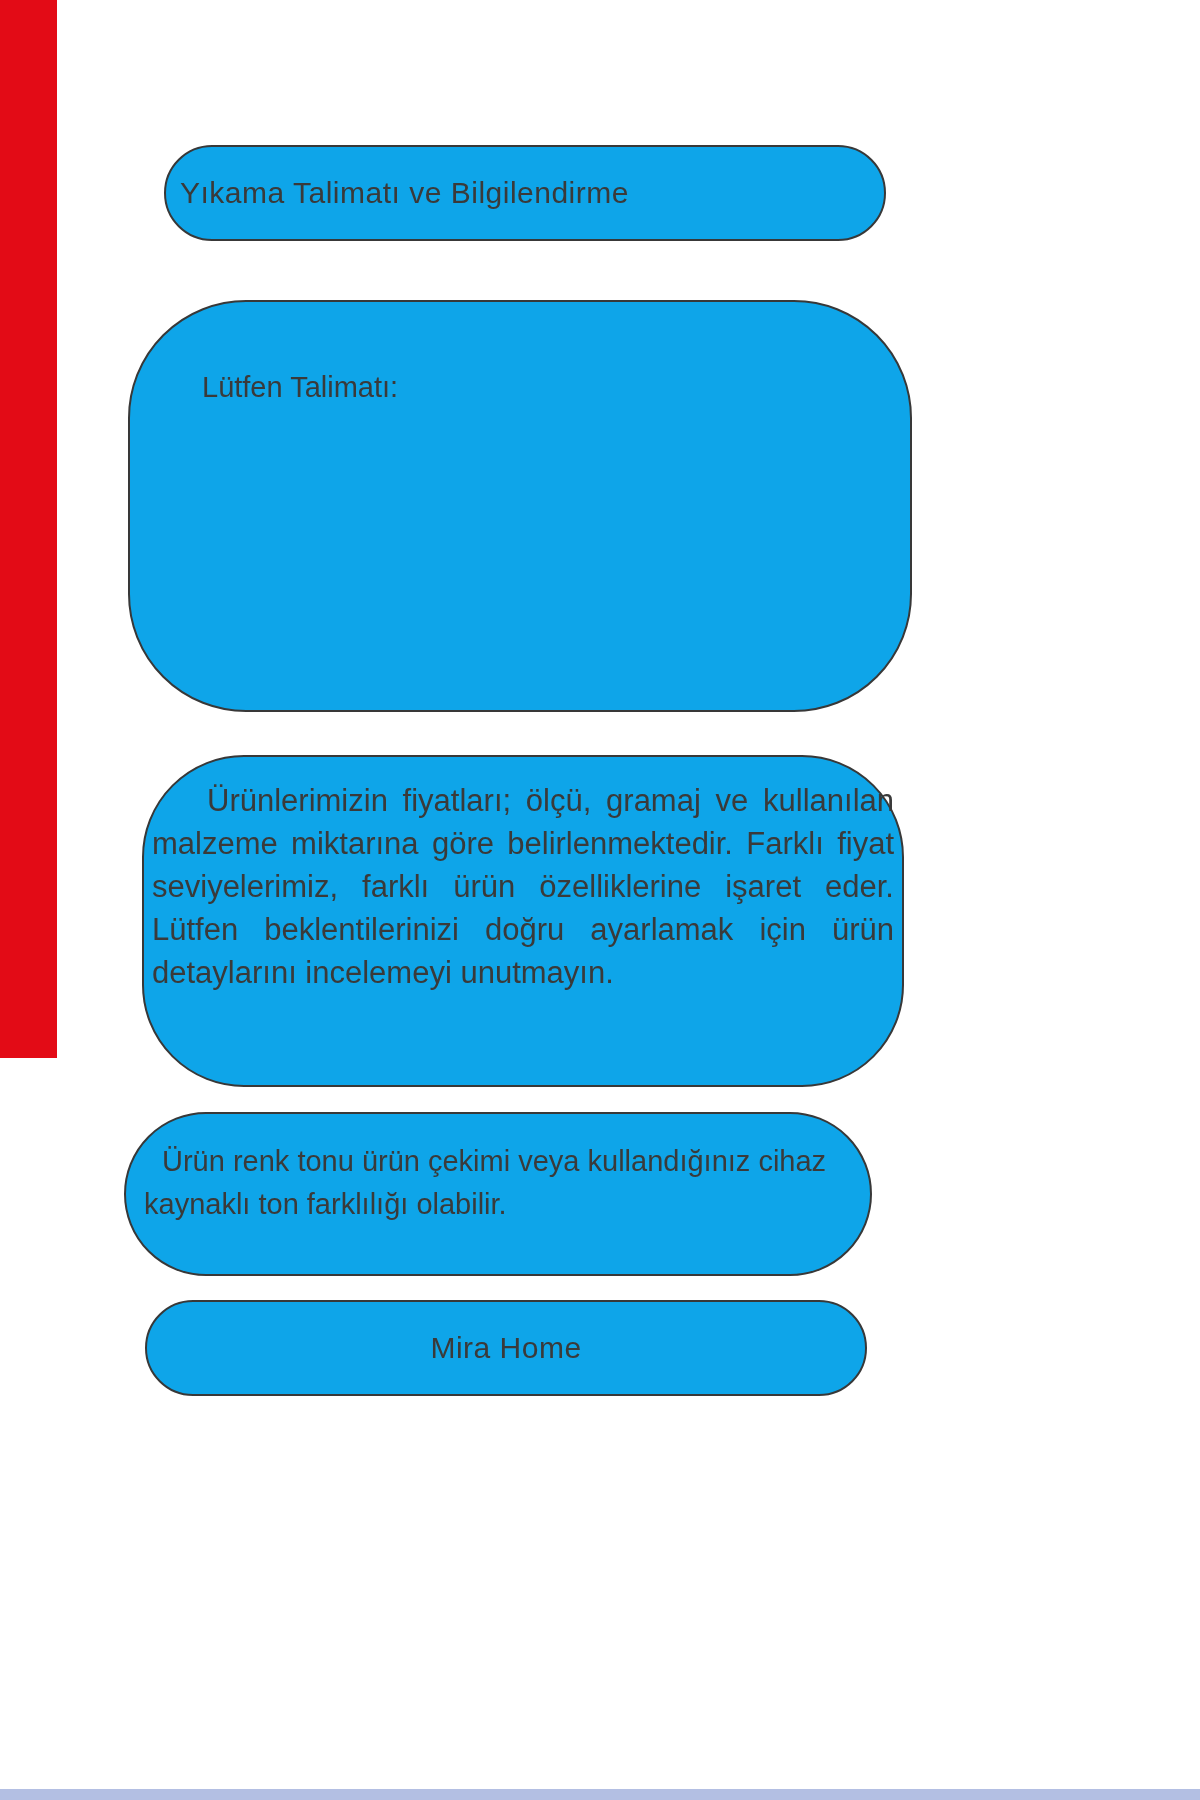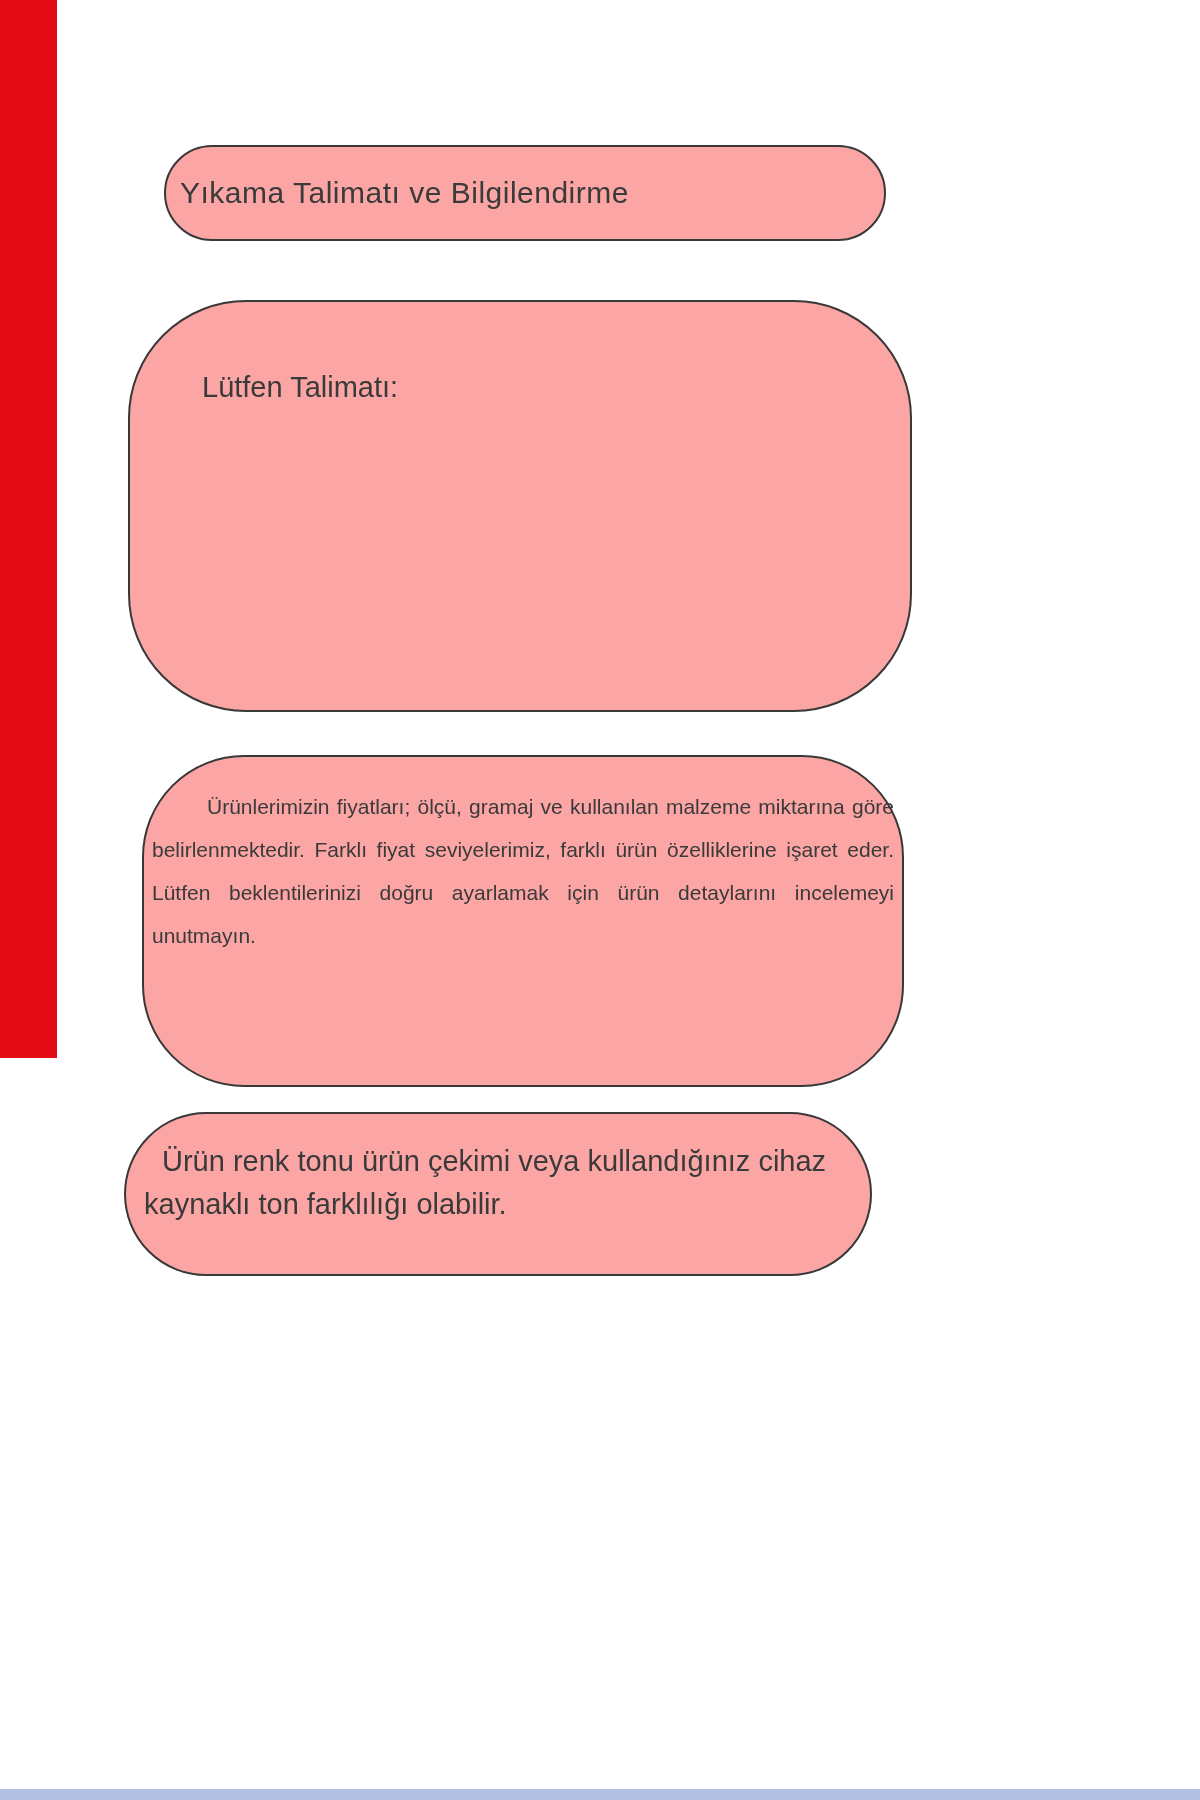--- a/index.html
+++ b/index.html
@@ -27,21 +27,21 @@
   .accent-bottom {
     position: absolute;
     left: 0;
     bottom: 0;
     width: 1200px;
     height: 11px;
   }
   .box {
     position: absolute;
     border: 2px solid #383838;
-    background: #fca5a5;
+    background: #0ea5e9;
   }
   .title-box {
     left: 164px;
     top: 145px;
     width: 722px;
     height: 96px;
     border-radius: 48px;
     display: flex;
     align-items: center;
     padding: 0 14px;
@@ -59,22 +59,22 @@
     line-height: 42px;
   }
   .wash-heading { text-indent: 62px; }
   .wash-body { text-align: justify; }
   .pricing-box {
     left: 142px;
     top: 755px;
     width: 762px;
     height: 332px;
     border-radius: 102px;
-    padding: 28px 8px 0 8px;
-    font-size: 21px;
+    padding: 22px 8px 0 8px;
+    font-size: 31px;
     line-height: 43px;
   }
   .pricing-body { text-align: justify; text-indent: 55px; }
   .color-box {
     left: 124px;
     top: 1112px;
     width: 748px;
     height: 164px;
     border-radius: 82px;
     padding: 26px 20px 0 18px;
@@ -111,16 +111,19 @@
   </div>
 
   <div class="box pricing-box">
     <div class="pricing-body">Ürünlerimizin fiyatları; ölçü, gramaj ve kullanılan malzeme miktarına göre belirlenmektedir. Farklı fiyat seviyelerimiz, farklı ürün özelliklerine işaret eder. Lütfen beklentilerinizi doğru ayarlamak için ürün detaylarını incelemeyi unutmayın.</div>
   </div>
 
   <div class="box color-box">
     <div class="color-body">Ürün renk tonu ürün çekimi veya kullandığınız cihaz kaynaklı ton farklılığı olabilir.</div>
   </div>
 
+  <div class="box brand-box">
+    <span>Mira Home</span>
+  </div>
 
   <div class="accent-bottom" style="background-color: rgb(179, 191, 227);"></div>
 
 </div>
 
 </body></html>

